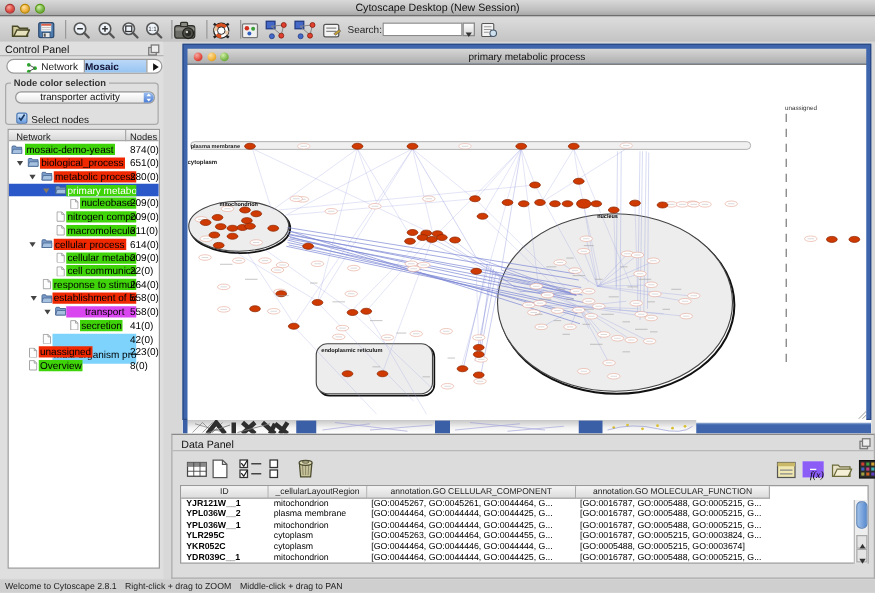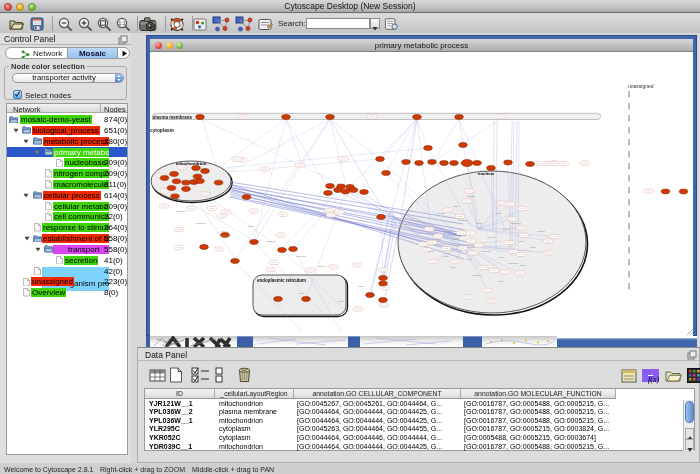--- a/index.html
+++ b/index.html
@@ -132,21 +132,21 @@
   <div class="abs" style="left:0;top:0;width:61px;height:11.5px;">
    <svg class="abs" style="left:15px;top:1.5px;" width="9" height="9" viewBox="0 0 9 9">
     <circle cx="2" cy="1.8" r="1.5" fill="#2ab02a"></circle>
           <circle cx="2" cy="7.2" r="1.5" fill="#2ab02a"></circle>
           <circle cx="7" cy="4.5" r="1.5" fill="#2ab02a"></circle>
     <path d="M2 1.8 L7 4.5 L2 7.2" fill="none" stroke="#555" stroke-width="0.8"></path>
    </svg>
    <div class="abs" style="left:27px;top:1px;font-size:8px;color:#222;">Network</div>
   </div>
   <div class="abs" style="left:61px;top:0;width:51px;height:11.5px;background:linear-gradient(#bcd8f8,#8fc0f0);border-left:1px solid #9a9a9a;border-right:1px solid #9a9a9a;">
-   <div style="text-align:center;font-size:8px;font-weight:bold;color:#113;line-height:11px;">Mosaic</div>
+   <div style="font-size:8px;font-weight:bold;color:#113;line-height:11px;">Mosaic</div>
   </div>
   <svg class="abs" style="left:115px;top:2.2px;" width="7" height="7" viewBox="0 0 7 7">
         <path d="M1.5 0.5 L6 3.5 L1.5 6.5 Z" fill="#111"></path>
       </svg>
  </div>
  <fieldset class="abs" style="left:4px;top:29px;width:123px;height:38px;border:1px solid #aaa;border-radius:3px;">
   <legend style="margin-left:4px;padding:0 2px;font-size:7.5px;font-weight:bold;color:#333;">Node color selection</legend>
  </fieldset>
  <div class="abs" style="left:12px;top:40px;width:112px;height:9.5px;background:linear-gradient(#ffffff,#e8e8e8);border:1px solid #999;border-radius:5px;">
   <div style="text-align:center;font-size:7.8px;color:#111;line-height:8.8px;margin-right:8px;">transporter activity</div>

